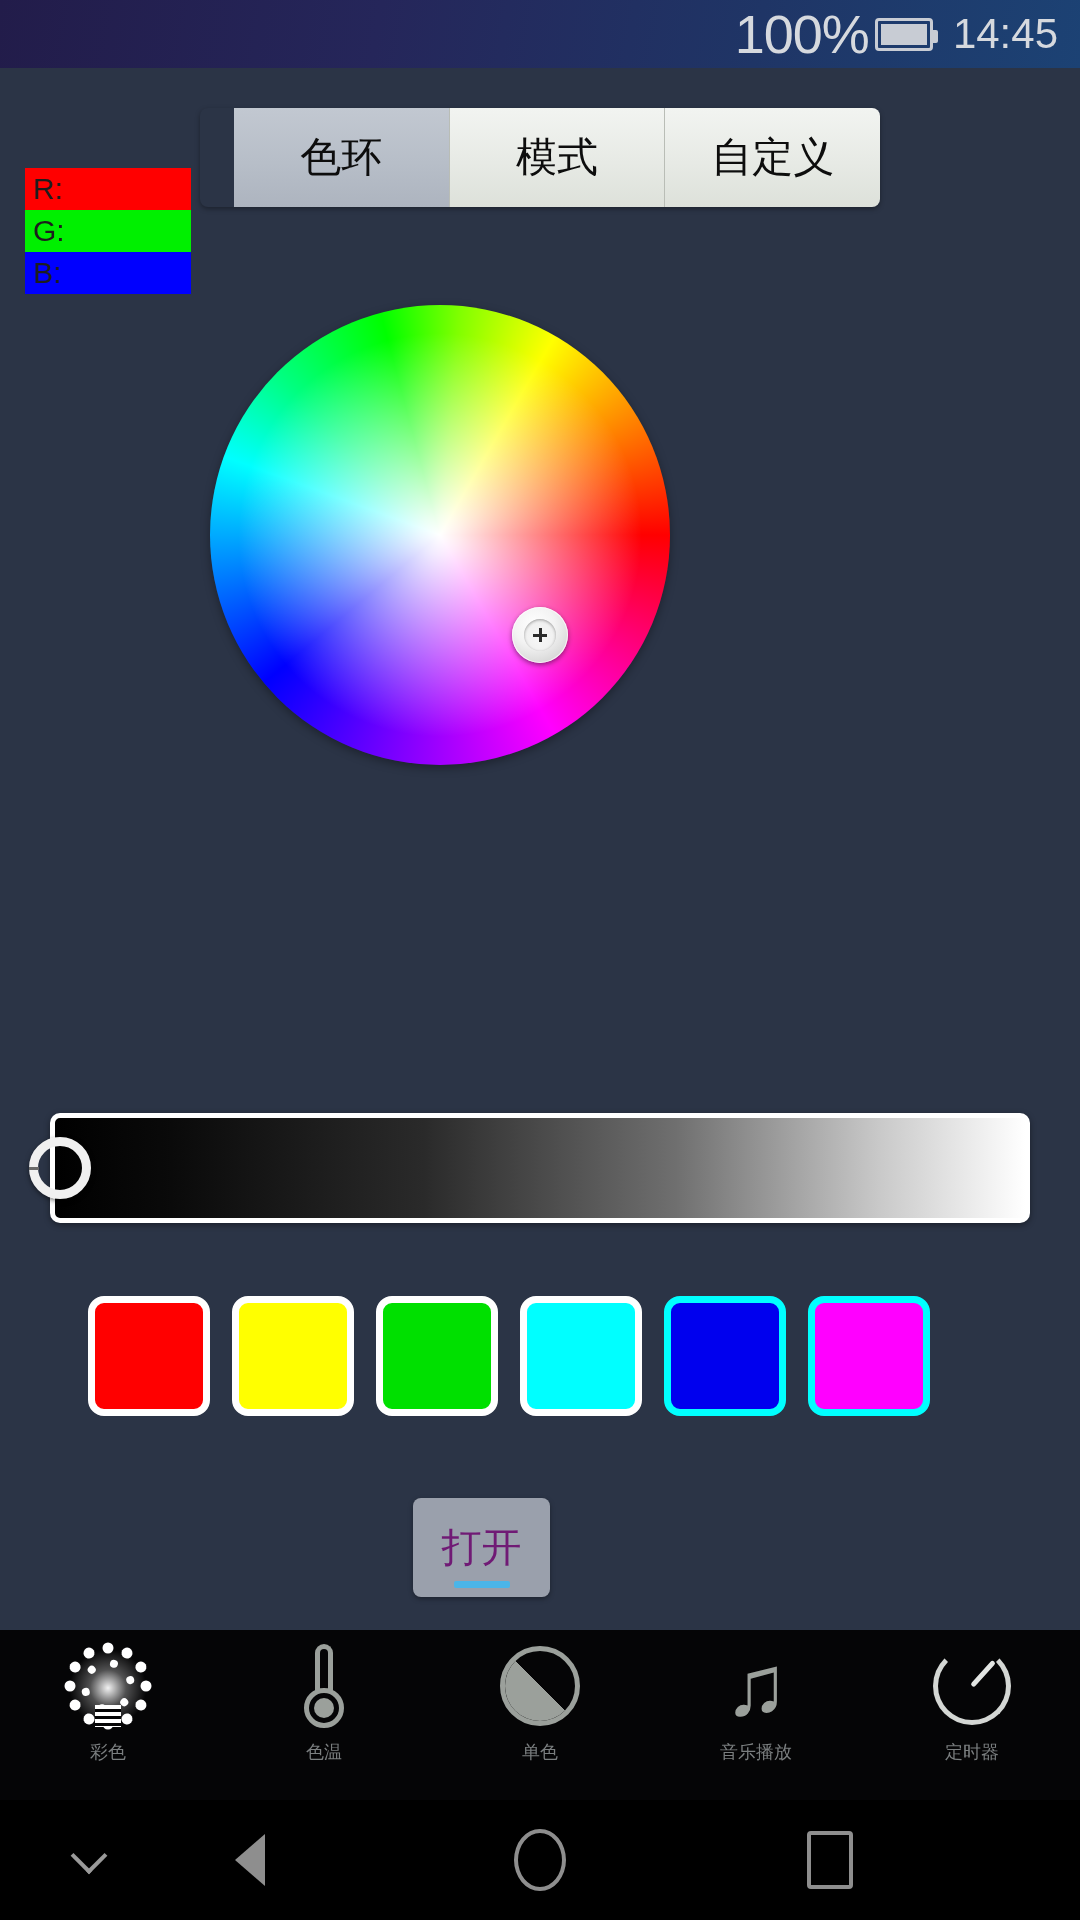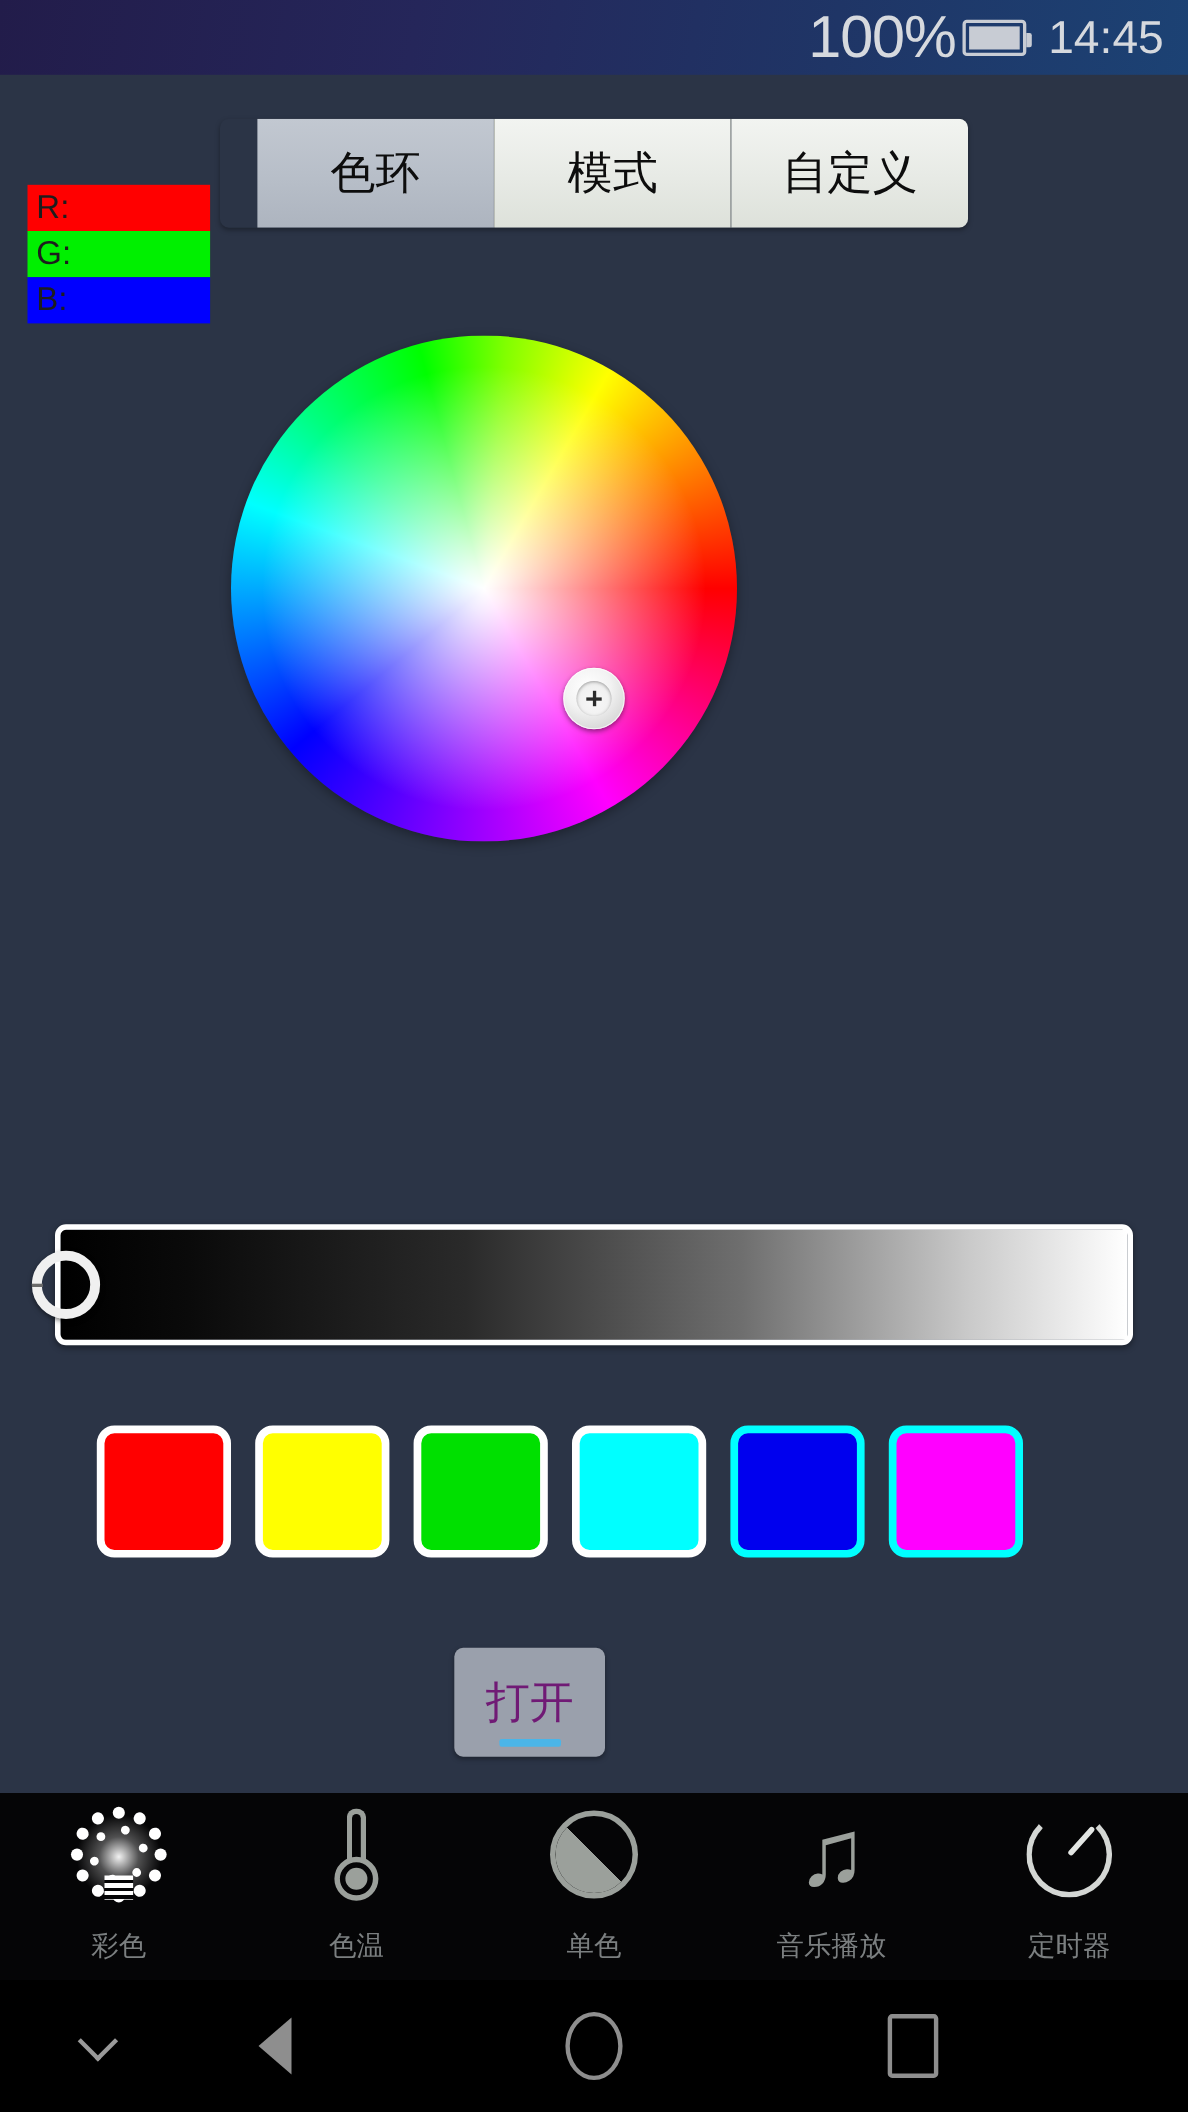--- a/index.html
+++ b/index.html
@@ -139,21 +139,21 @@
   
   .bottomnav{
     position:absolute; left:0; top:1630px; width:1080px; height:170px;
     background:#050506; display:flex;
   }
   .navitem{
     flex:1; display:flex; flex-direction:column;
     align-items:center; justify-content:flex-start; padding-top:14px;
   }
   .navicon{ height:84px; display:flex; align-items:center; justify-content:center; }
-  .navlabel{ font-size:25px; color:#7b7f80; margin-top:24px; }
+  .navlabel{ font-size:18px; color:#7b7f80; margin-top:12px; }
 
   
   .ic-bulb{ position:relative; width:110px; height:86px; }
   .ic-bulb .glow{
     position:absolute; left:50%; top:52%; transform:translate(-50%,-50%);
     width:80px; height:80px; border-radius:50%;
     background:radial-gradient(circle,rgba(255,255,255,.95) 0%,rgba(255,255,255,.30) 32%,rgba(255,255,255,0) 68%);
   }
   .ic-bulb .ray{
     position:absolute; width:11px; height:11px; border-radius:50%;

